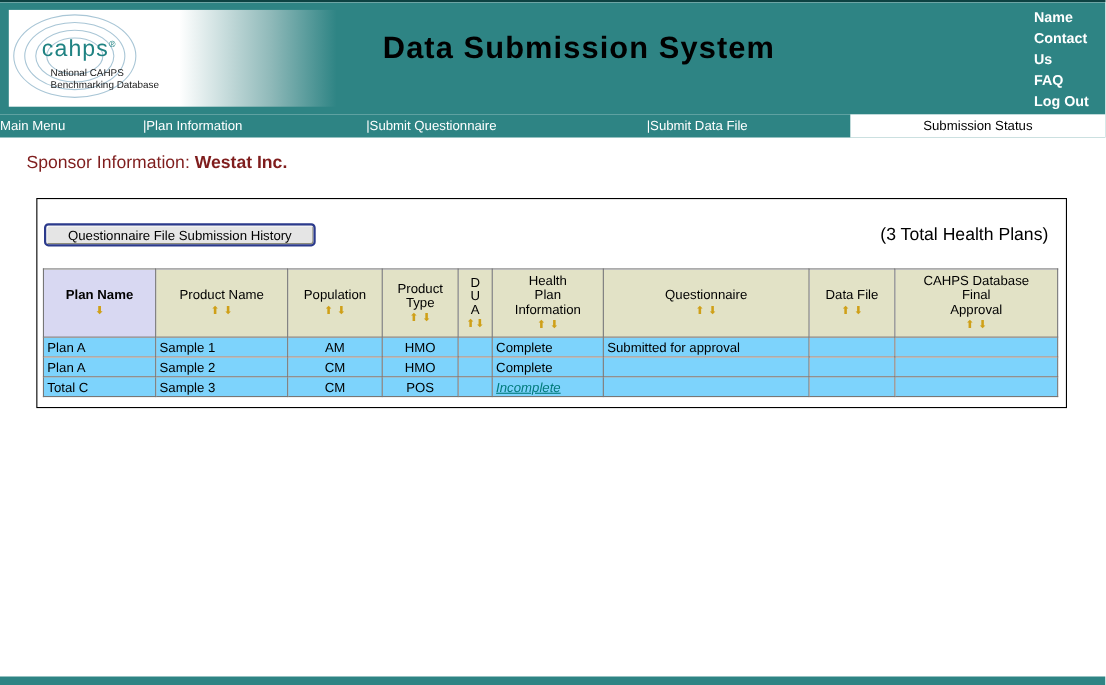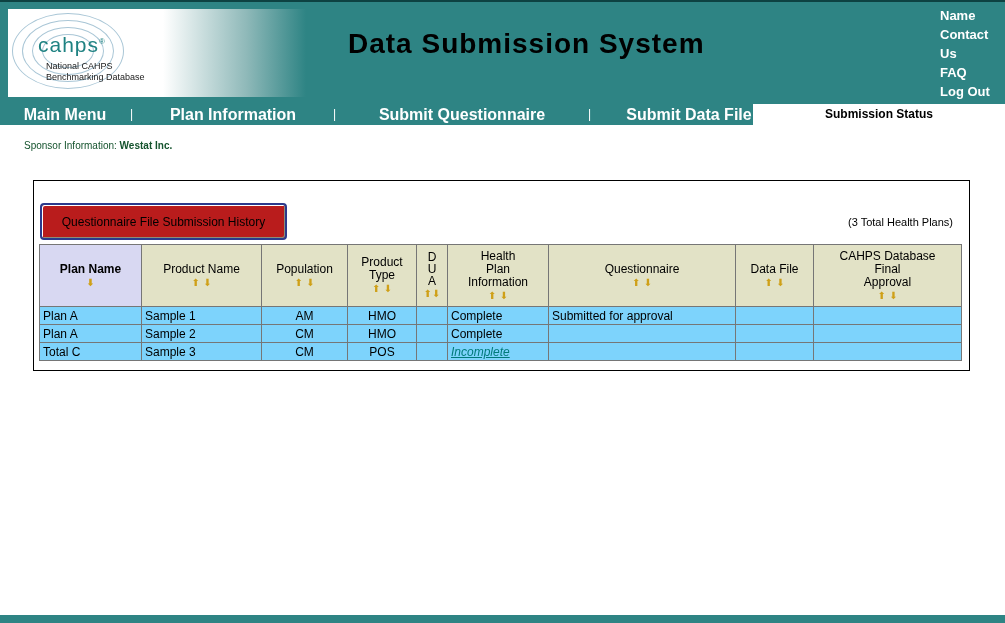--- a/index.html
+++ b/index.html
@@ -18,37 +18,37 @@
   .logo-brand { position:absolute; left:30px; top:24px; color:#1f8282; font-size:21px; letter-spacing:1px; }
   .logo-reg { font-size:8px; vertical-align:super; }
   .logo-sub { position:absolute; left:38px; top:52px; font-size:9px; color:#1a1a1a; line-height:11px; }
   .header-title { position:absolute; left:348px; top:26px; font-size:28px; font-weight:bold; color:#000000; letter-spacing:1px; }
   .header-links { position:absolute; left:940px; top:4px; }
   .hlink { display:block; color:#ffffff; font-weight:bold; font-size:13px; line-height:19px; text-decoration:none; cursor:pointer; }
   .hlink.debug { color:#1111dd; font-weight:normal; text-decoration:underline; }
 
   
   .nav { position:absolute; top:102px; left:0; width:1005px; height:21px; background:#2e8484; display:flex; }
-  .nav-item { display:inline-block; text-align:center; color:#ffffff; font-weight:bold; font-size:16px; line-height:21px; cursor:pointer; }
+  .nav-item { display:inline-block; color:#ffffff; font-weight:normal; font-size:12px; line-height:21px; cursor:pointer; }
   .nav-sep { display:inline-block; width:3px; color:#ffffff; font-size:12px; line-height:21px; }
-  .nav-active { position:absolute; right:0; top:0; width:252px; height:21px; background:#ffffff; color:#000000;
-                font-weight:bold; font-size:12px; line-height:21px; text-align:center; cursor:pointer; }
-
-  
-  .sponsor { position:absolute; top:138px; left:24px; font-size:10px; color:#14532d; }
+  .nav-active { position:absolute; right:0; top:0; width:232px; height:21px; background:#ffffff; color:#000000;
+                font-weight:normal; font-size:12px; line-height:21px; text-align:center; cursor:pointer; }
+
+  
+  .sponsor { position:absolute; top:138px; left:24px; font-size:16px; color:#7f1d1d; }
   .sponsor b { font-weight:bold; }
 
   .panel { position:absolute; top:178px; left:33px; width:937px; height:191px; border:1px solid #000000; background:#ffffff; }
   .panel-toolbar { position:absolute; top:22px; left:6px; right:6px; display:flex; align-items:center; }
-  .btn { height:37px; font-size:12px; color:#000000; background:#b91c1c; border:2px solid #2b3a8c; border-radius:4px;
+  .btn { height:21px; font-size:12px; color:#000000; background:#e5e5e5; border:2px solid #2b3a8c; border-radius:4px;
          box-shadow:inset 1px 1px 0 #ffffff, inset -1px -1px 0 #8c8c7a; cursor:pointer;
          font-family:inherit; padding:0 4px; }
   .btn-q { width:247px; margin-right:4px; }
   .btn-d { width:246px; }
-  .total { margin-left:auto; margin-right:10px; font-size:11px; color:#000000; }
+  .total { margin-left:auto; margin-right:10px; font-size:16px; color:#000000; }
 
   
   .grid { position:absolute; top:63px; left:5px; width:922px; border-collapse:collapse; table-layout:fixed; font-size:12px; }
   .grid th, .grid td { border:1px solid #767676; overflow:hidden; }
   .grid thead th { background:#e2e2c6; font-weight:normal; text-align:center; vertical-align:middle; height:62px; padding:1px 2px; cursor:pointer; }
   .grid thead th.plan-name { background:#d8d8f2; font-weight:bold; }
   .hl { line-height:13px; }
   .dua .hl { line-height:12px; }
   .arrows { line-height:13px; }
   .arr { color:#cfa018; font-size:10px; }

